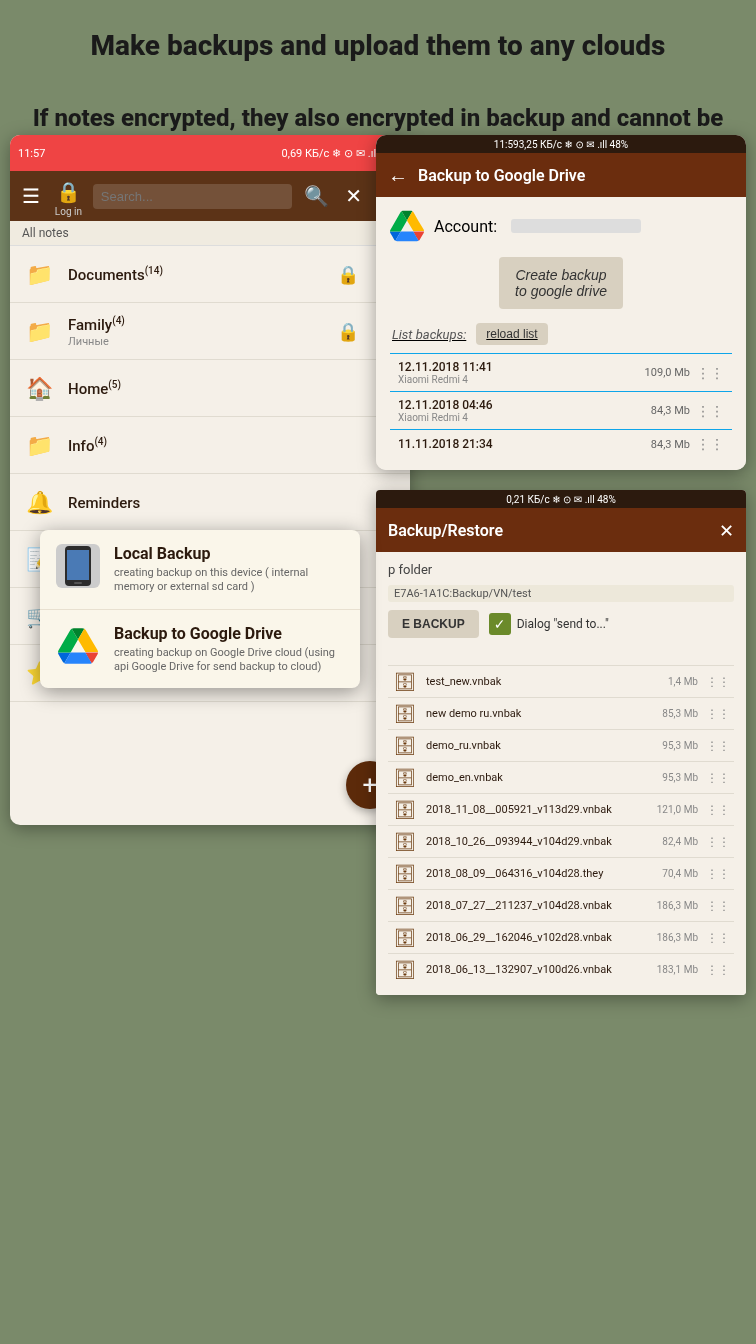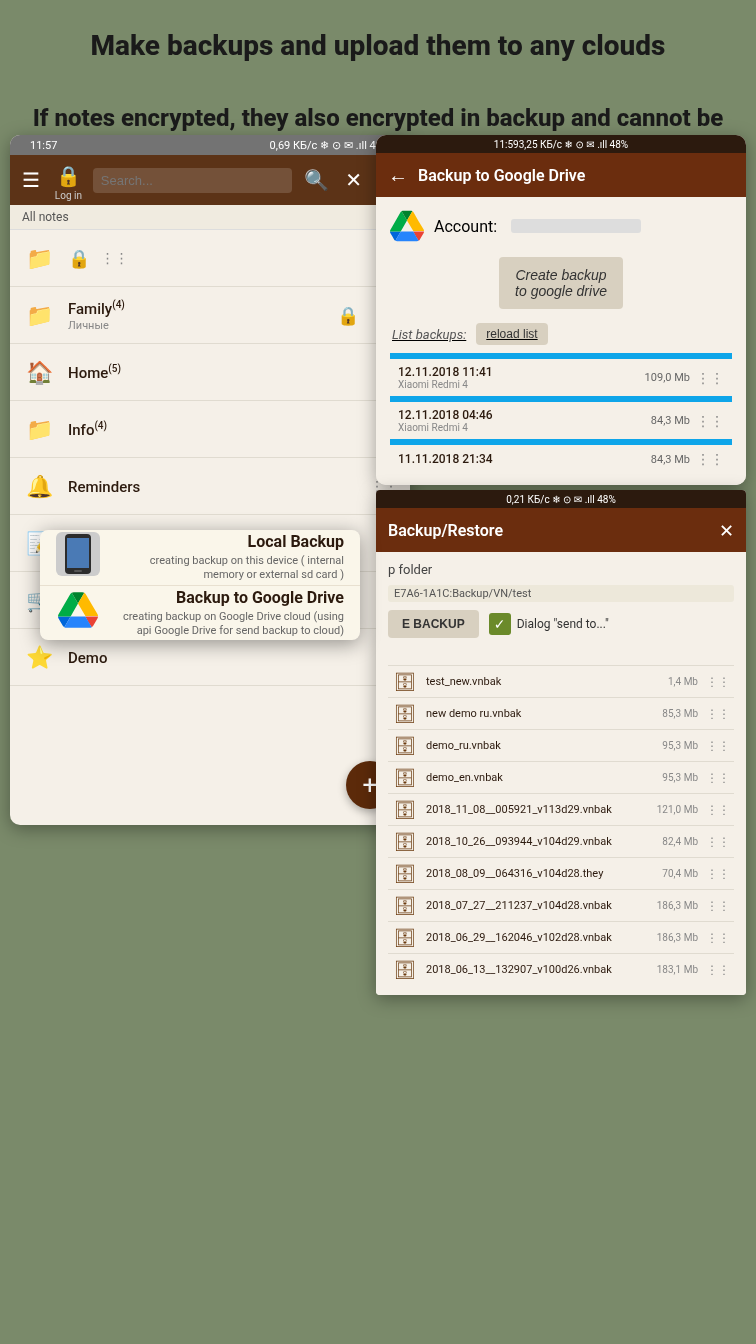--- a/index.html
+++ b/index.html
@@ -39,28 +39,28 @@
       left: 10px;
       width: 400px;
       height: 690px;
       background: #f5f0e8;
       border-radius: 10px;
       overflow: hidden;
       box-shadow: 0 4px 18px rgba(0,0,0,0.35);
       z-index: 1;
     }
     .phone-status-bar {
-      background: #737373;
+      background: #ef4444;
       color: #fff;
       font-size: 11px;
-      padding: 3px 20px;
+      padding: 3px 8px;
       display: flex;
       justify-content: space-between;
       align-items: center;
-      height: 20px;
+      height: 36px;
     }
     .phone-toolbar {
       background: #5c3317;
       padding: 6px 8px;
       display: flex;
       align-items: center;
       gap: 8px;
       height: 50px;
     }
     .toolbar-icon {
@@ -154,24 +154,23 @@
       width: 320px;
       background: #faf6ea;
       border-radius: 8px;
       box-shadow: 0 4px 20px rgba(0,0,0,0.4);
       z-index: 5;
       overflow: hidden;
     }
     .popup-item {
       display: flex;
       align-items: flex-start;
-      padding: 2px 16px;
+      padding: 14px 16px;
       gap: 14px;
       border-bottom: 1px solid #e8e0d0;
-      text-align: right;
     }
     .popup-item:last-child { border-bottom: none; }
     .popup-item-icon {
       width: 44px;
       height: 44px;
       flex-shrink: 0;
       display: flex;
       align-items: center;
       justify-content: center;
       font-size: 26px;
@@ -299,21 +298,21 @@
       color: #333;
       cursor: pointer;
     }
     .backup-entries {
       background: #f5f0e8;
     }
     .backup-entry {
       display: flex;
       align-items: center;
       padding: 6px 8px;
-      border-top: 6px solid #0ea5e9;
+      border-top: 1px solid #0ea5e9;
       gap: 6px;
     }
     .backup-entry-info {
       flex: 1;
     }
     .backup-entry-date {
       font-size: 12px;
       color: #2c1a0e;
       font-weight: 500;
     }
@@ -440,20 +439,24 @@
     </div>
     <input class="toolbar-search" readonly="" placeholder="Search..." style="">
     <span class="toolbar-icon">🔍</span>
     <span class="toolbar-icon">✕</span>
     <span class="toolbar-icon">⋮</span>
   </div>
   <div class="all-notes-bar">All notes</div>
   <div class="notes-list" id="notes-list">
       <div class="notes-item">
     <div class="notes-item-icon" style="color:#e8a020">📁</div>
+    <div style="flex:1;">
+      <div class="notes-item-label">Documents<sup style="font-size:10px;">(14)</sup></div>
+
+    </div>
     <span class="notes-item-lock">🔒</span>
     <span class="notes-item-dots">⋮⋮</span>
   </div>
       <div class="notes-item">
     <div class="notes-item-icon" style="color:#e8a020">📁</div>
     <div style="flex:1;">
       <div class="notes-item-label">Family<sup style="font-size:10px;">(4)</sup></div>
       <div class="notes-item-sub">Личные</div>
     </div>
     <span class="notes-item-lock">🔒</span>

